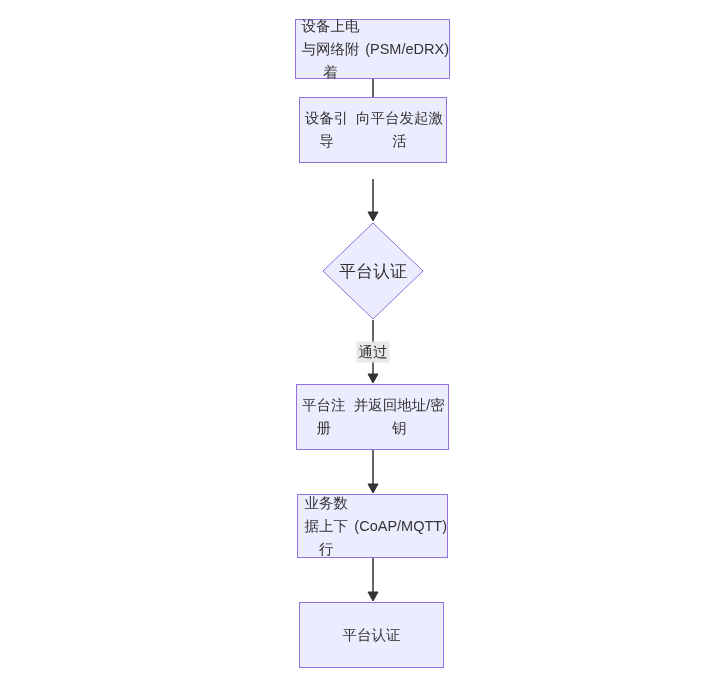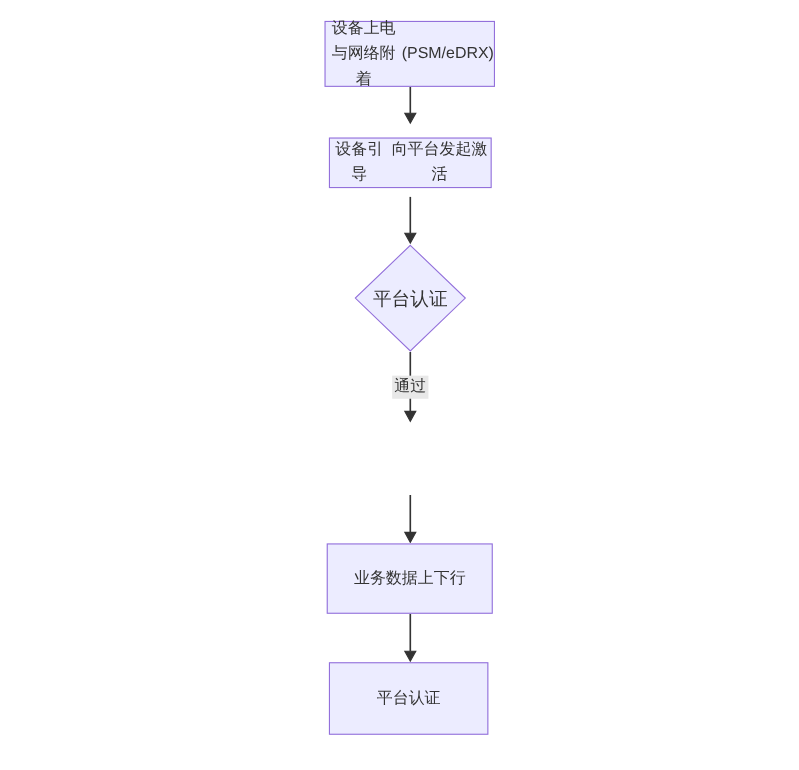--- a/index.html
+++ b/index.html
@@ -103,36 +103,41 @@
       <line x1="373" y1="558" x2="373" y2="592"></line>
       <polygon points="368,592 378,592 373,601"></polygon>
     </g>
   </svg>
 
   <div class="node" style="left:295px; top:19px; width:155px; height:60px">
     <span>设备上电与网络附着</span>
     <span>(PSM/eDRX)</span>
   </div>
 
-  <div class="node" style="left:299px; top:125px; width:148px; height:46px">
+  <div class="node" style="left:299px; top:97px; width:148px; height:66px">
     <span>设备引导</span>
     <span>向平台发起激活</span>
   </div>
 
   <div class="diamond" style="left:322px; top:222px; width:102px; height:98px">
     <svg width="102" height="98" viewBox="0 0 102 98">
       <polygon points="51,1 101,49 51,97 1,49"></polygon>
     </svg>
     <span class="dlabel">平台认证</span>
   </div>
 
   <div class="edge-label" style="left:373px; top:352px">通过</div>
 
+  <div class="node" style="left:296px; top:384px; width:153px; height:66px">
+    <span>平台注册</span>
+    <span>并返回地址/密钥</span>
+  </div>
 
   <div class="node" style="left:297px; top:494px; width:151px; height:64px">
     <span>业务数据上下行</span>
+    <span>(CoAP/MQTT)</span>
   </div>
 
   <div class="node" style="left:299px; top:602px; width:145px; height:66px">
     <span>平台认证</span>
   </div>
 
 </div>
 
 </body></html>

